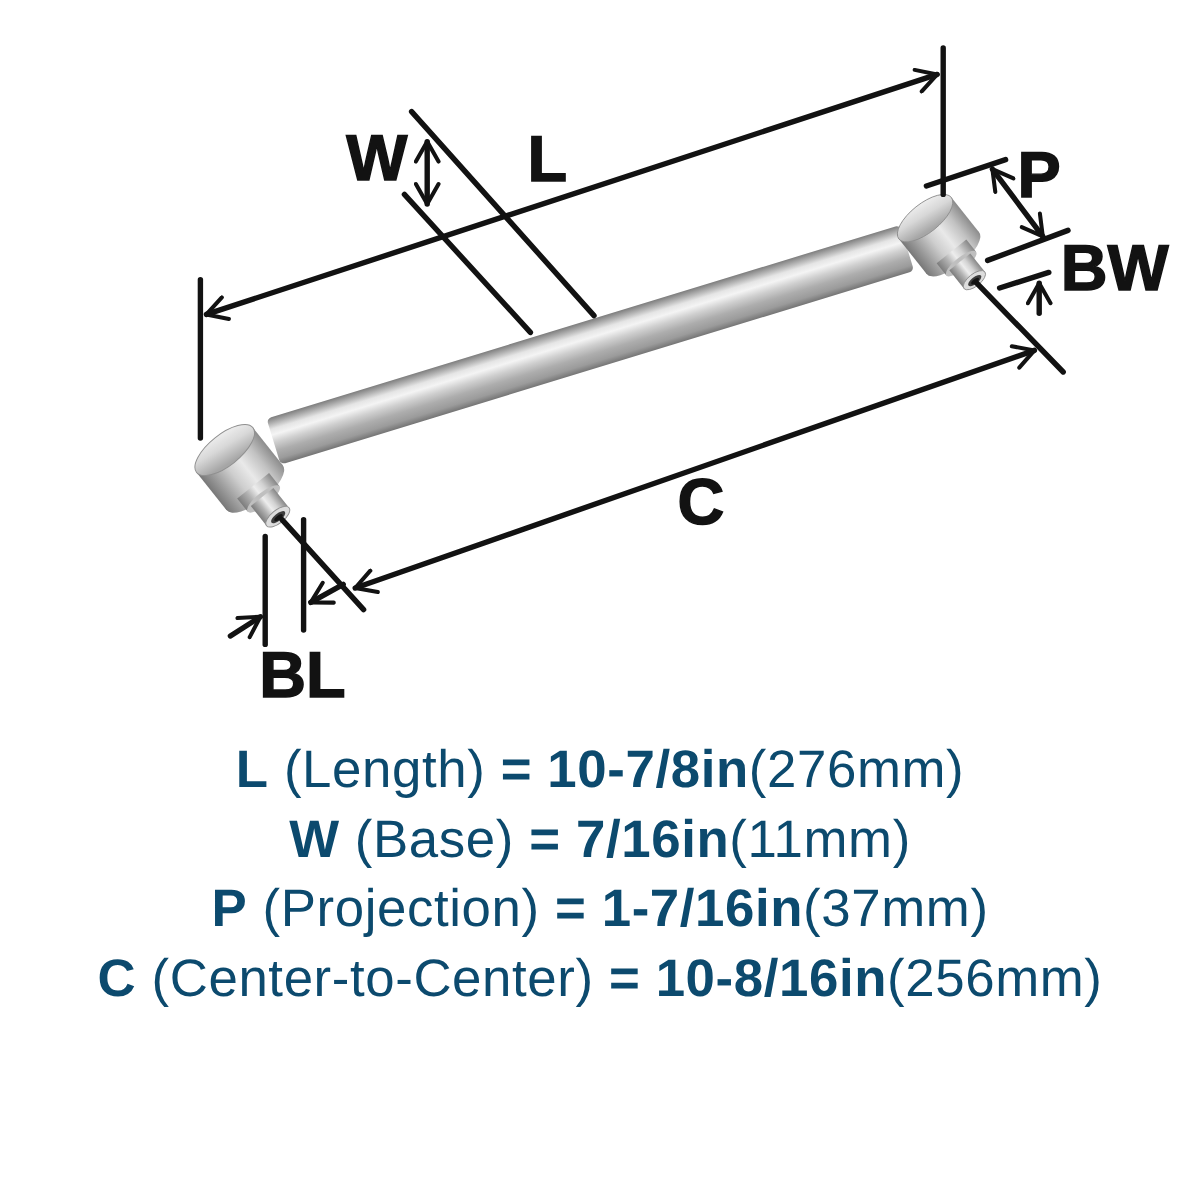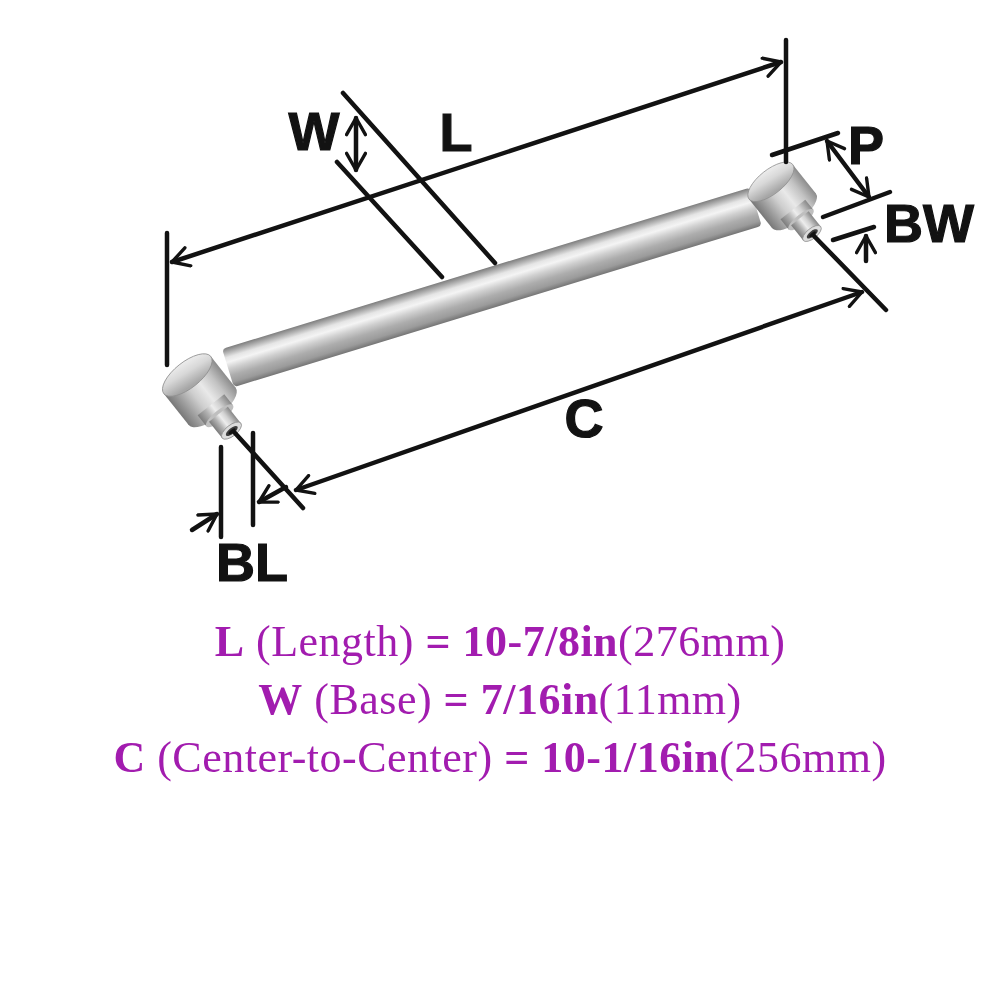--- a/index.html
+++ b/index.html
@@ -10,21 +10,21 @@
   .stage{position:absolute;left:0;top:0;width:1000px;height:1000px;}
   svg{display:block;}
   .dim-label{
     font-family:"Liberation Sans","DejaVu Sans",sans-serif;
     font-weight:800;font-size:54px;fill:#121212;
     paint-order:stroke;stroke:#121212;stroke-width:1.2px;
   }
   .specs{
     position:absolute;left:0;right:0;top:613px;
     text-align:center;font-size:44px;line-height:58px;
-    color:#a21caf;letter-spacing:0.5px;white-space:nowrap;font-family:Liberation Serif, serif;
+    color:#0c4a6e;letter-spacing:0.5px;white-space:nowrap;
   }
   .sb{font-weight:800;}
   .sr{font-weight:400;}
 </style>
 </head>
 <body>
 
 <div class="stage">
 
   <svg width="1000" height="608" viewBox="0 0 1000 608">
@@ -131,19 +131,20 @@
       <text class="dim-label" x="252" y="581">BL</text>
     </g>
   </svg>
 
   <div class="specs">
 
     <div class="spec-line"><span class="sb">L</span> <span class="sr">(Length)</span> <span class="sb">=</span> <span class="sb">10-7/8in</span><span class="sr">(276mm)</span></div>
 
     <div class="spec-line"><span class="sb">W</span> <span class="sr">(Base)</span> <span class="sb">=</span> <span class="sb">7/16in</span><span class="sr">(11mm)</span></div>
 
+    <div class="spec-line"><span class="sb">P</span> <span class="sr">(Projection)</span> <span class="sb">=</span> <span class="sb">1-7/16in</span><span class="sr">(37mm)</span></div>
 
-    <div class="spec-line"><span class="sb">C</span> <span class="sr">(Center-to-Center)</span> <span class="sb">=</span> <span class="sb">10-1/16in</span><span class="sr">(256mm)</span></div>
+    <div class="spec-line"><span class="sb">C</span> <span class="sr">(Center-to-Center)</span> <span class="sb">=</span> <span class="sb">10-8/16in</span><span class="sr">(256mm)</span></div>
 
 
 
   </div>
 </div>
 
 </body></html>

